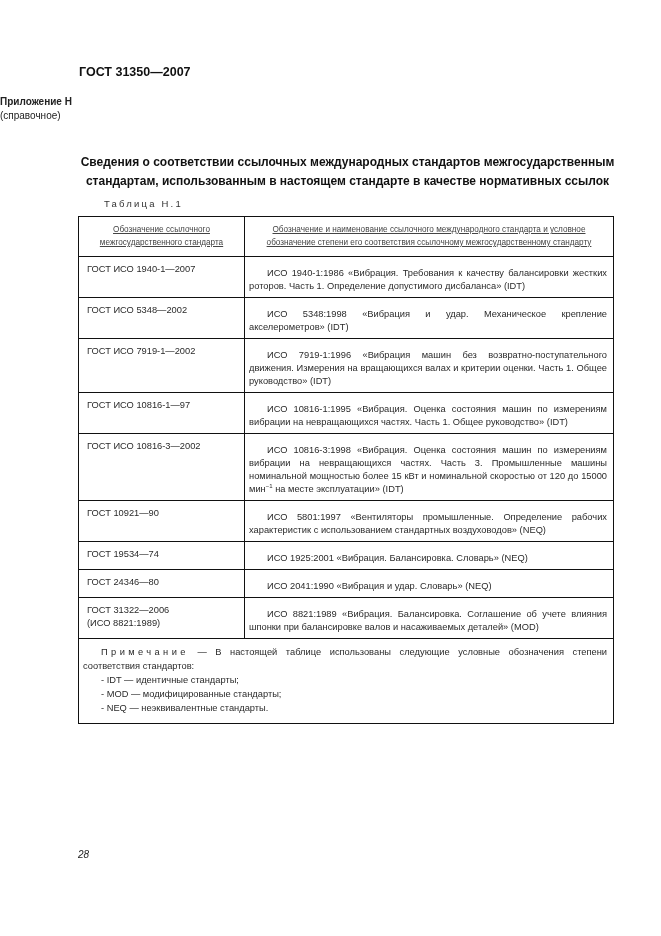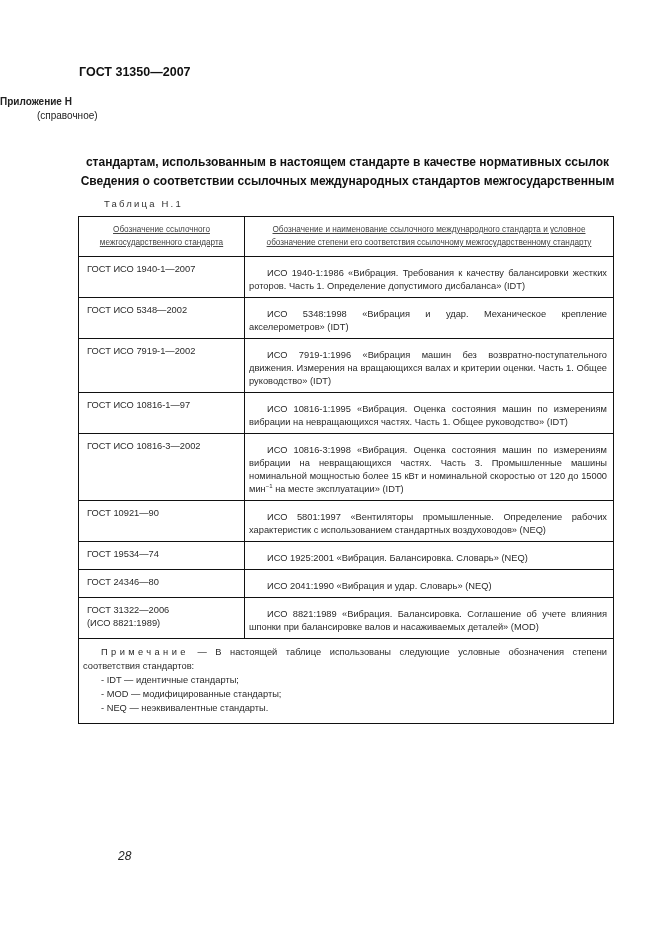--- a/index.html
+++ b/index.html
@@ -1,50 +1,50 @@
 <!DOCTYPE html>
 <html><head>
 <meta charset="utf-8">
 <style>
   html, body { margin: 0; padding: 0; background: #ffffff; }
   body { width: 661px; height: 936px; position: relative; overflow: hidden;
          font-family: "Liberation Sans", sans-serif; color: #1a1a1a; }
   .hdr { position: absolute; left: 79px; top: 65px; font-weight: bold; font-size: 12.5px; color: #111; }
   .annex { position: absolute; left: 0; width: 624px; font-size: 10px; color: #222; }
   .annex.l1 { top: 96px; font-weight: bold; }
-  .annex.l2 { top: 110px; padding-left: 37px; }
+  .annex.l2 { top: 110px; }
   .title { position: absolute; left: 60px; width: 575px; top: 153px; text-align: center;
            font-weight: bold; font-size: 12px; line-height: 19px; color: #111; }
   .tcap { position: absolute; left: 79px; top: 198px; font-size: 9.5px; letter-spacing: 2.2px; color: #333; margin-left: 25px; }
   table { position: absolute; left: 78px; top: 216px; width: 536px; border-collapse: collapse;
           font-size: 9.3px; line-height: 13px; color: #2a2a2a; }
   td, th { border: 1.3px solid #111; vertical-align: top; }
   th { font-weight: normal; text-align: center; font-size: 8.2px; line-height: 13px; color: #444;
        padding: 6px 4px 7px 4px; height: 25px; text-decoration: underline; }
   th.c1 { width: 157px; }
   td.c1 { padding: 6px 8px 4px 8px; }
   td.c2 { padding: 10px 6px 4px 4px; text-align: justify; }
   td.c2 .p { text-indent: 18px; }
   sup { font-size: 6px; line-height: 0; }
   td.note { padding: 6px 6px 8px 4px; line-height: 14px; }
   .note .head { text-indent: 18px; text-align: justify; }
   .note .sp { letter-spacing: 3.4px; }
   .note .item { padding-left: 18px; }
-  .pnum { position: absolute; left: 78px; top: 849px; font-size: 12px; font-style: italic; color: #222; margin-left: 40px; }
+  .pnum { position: absolute; left: 78px; top: 849px; font-size: 10px; font-style: italic; color: #222; }
 </style>
 </head>
 <body>
 
 <div class="hdr">ГОСТ 31350—2007</div>
 <div class="annex l1">Приложение Н</div>
 <div class="annex l2">(справочное)</div>
 
 <div class="title">
+  <div>Сведения о соответствии ссылочных международных стандартов межгосударственным</div>
   <div>стандартам, использованным в настоящем стандарте в качестве нормативных ссылок</div>
-  <div>Сведения о соответствии ссылочных международных стандартов межгосударственным</div>
 </div>
 
 <div class="tcap">Таблица Н.1</div>
 
 <table>
   <thead>
     <tr>
       <th class="c1">Обозначение ссылочного межгосударственного стандарта</th>
       <th>Обозначение и наименование ссылочного международного стандарта и условное обозначение степени его соответствия ссылочному межгосударственному стандарту</th>
     </tr>

